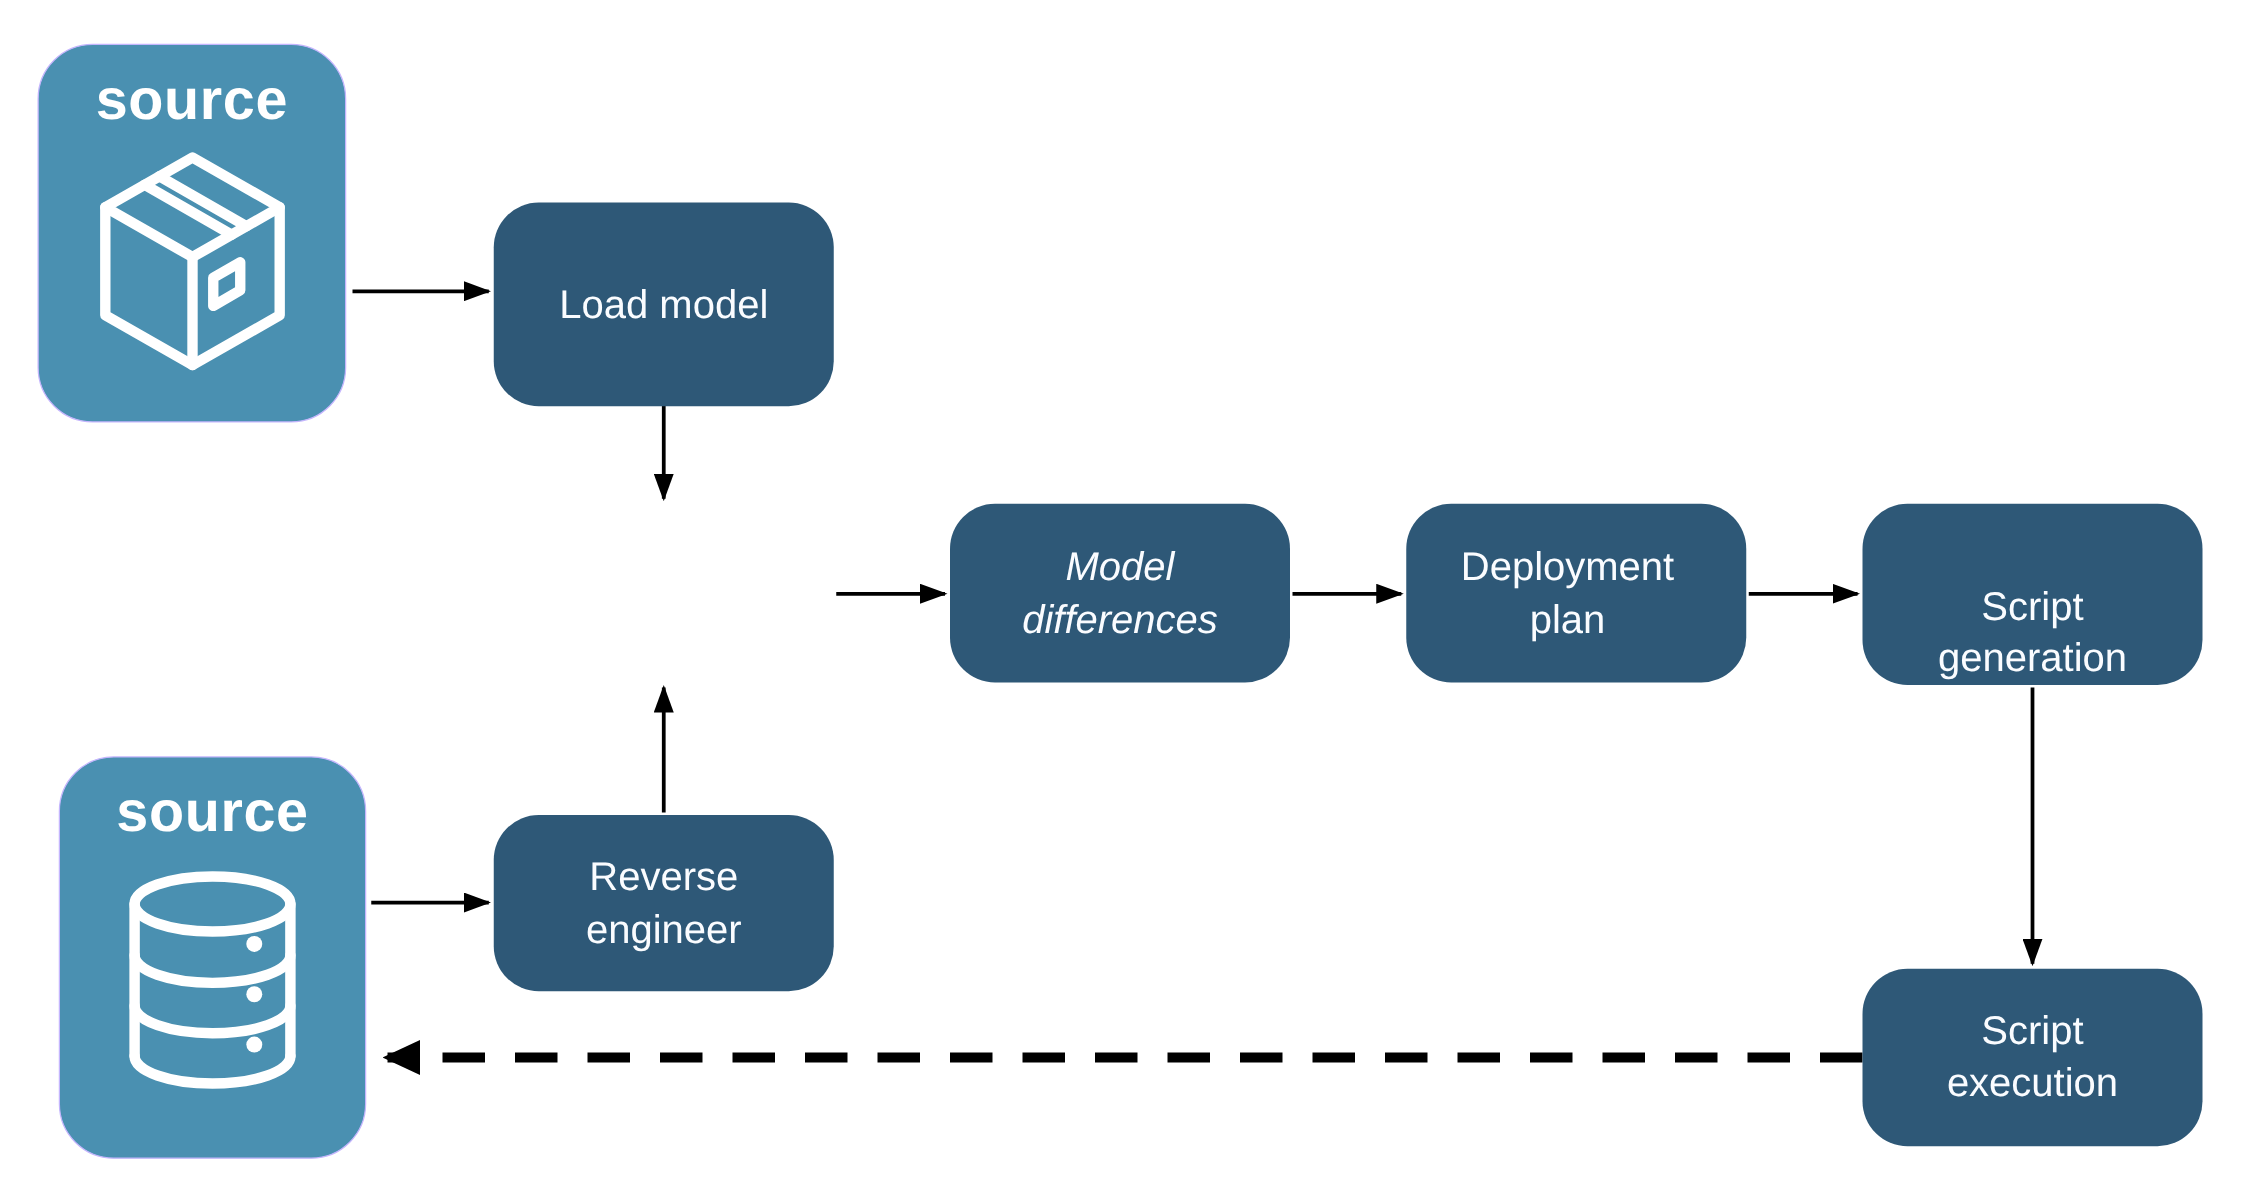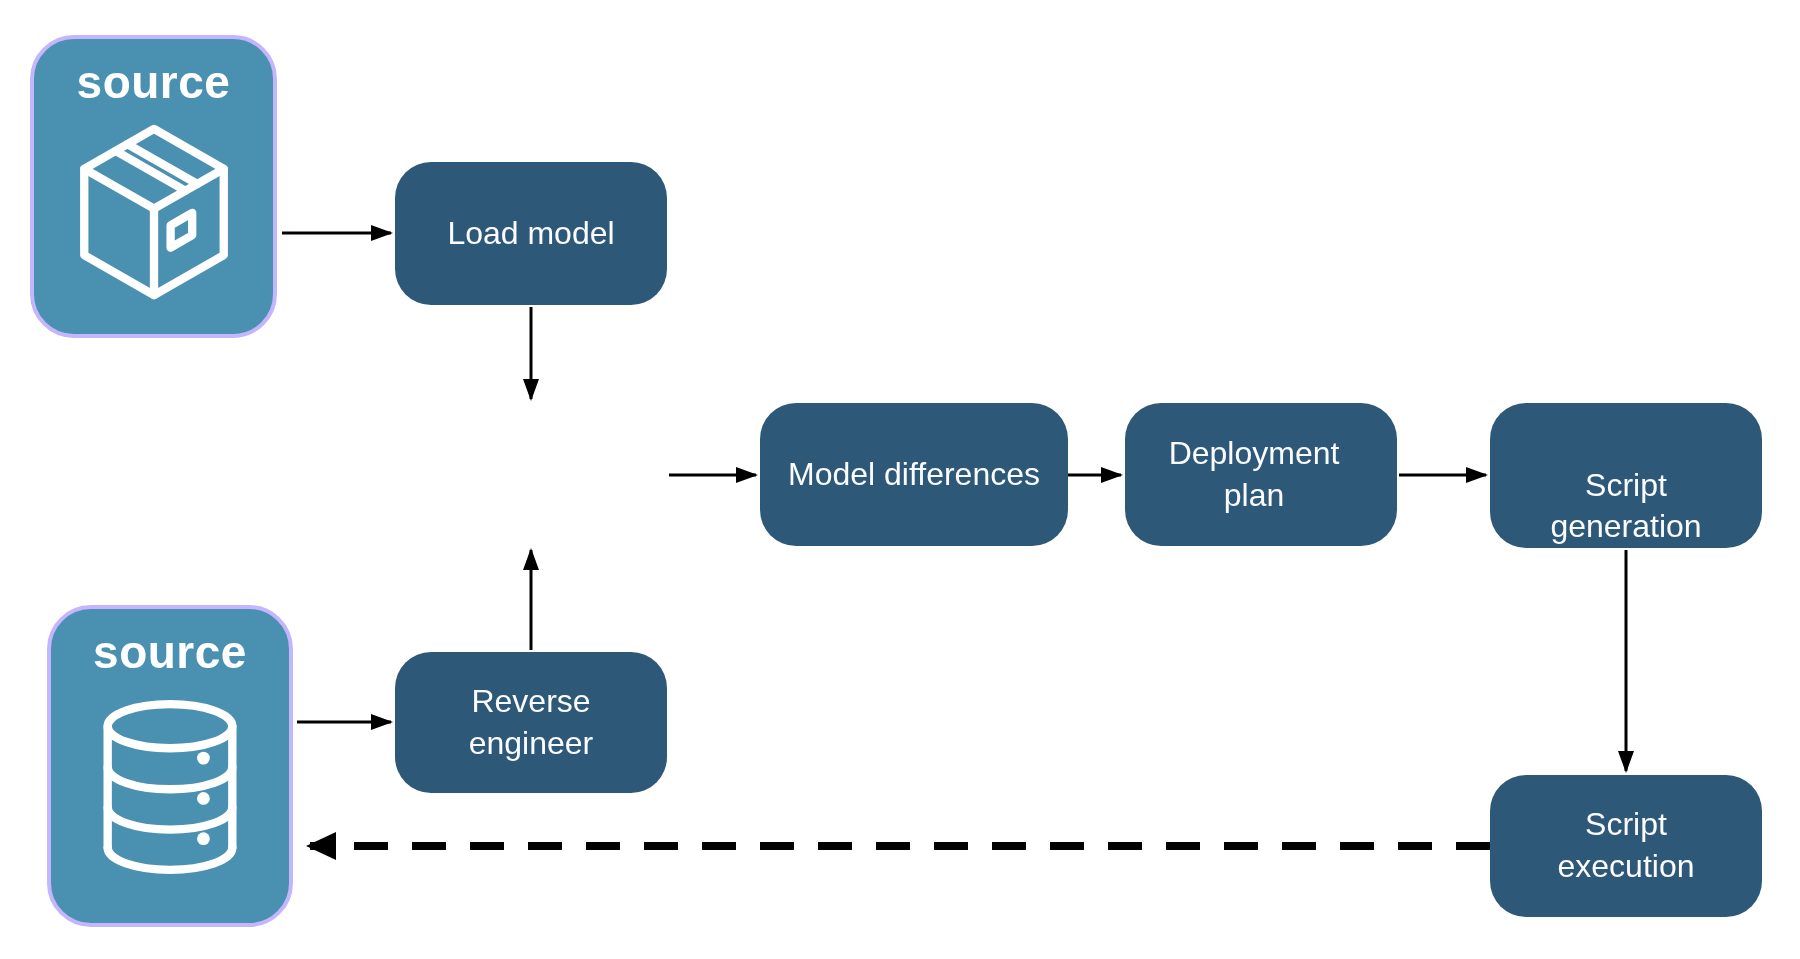--- a/index.html
+++ b/index.html
@@ -43,21 +43,21 @@
     justify-content: center;
     text-align: center;
     font-size: 32px;
     line-height: 1.3;
     padding: 0 26px;
     box-sizing: border-box;
   }
   .entity {
     position: absolute;
     background: #4a90b1;
-    border: 4px solid #c4b5fd;
+    border: 1px solid #c4b5fd;
     border-radius: 44px;
     box-sizing: border-box;
     display: flex;
     flex-direction: column;
     align-items: center;
   }
   .entity-label {
     color: #ffffff;
     font-weight: bold;
     font-size: 46px;
@@ -120,26 +120,26 @@
         <path d="M9 101 A41 14.5 0 0 0 91 101"></path>
         <path d="M9 48 A41 14.5 0 0 0 91 48"></path>
         <path d="M9 74.5 A41 14.5 0 0 0 91 74.5"></path>
         <circle cx="72" cy="42" r="4.2" fill="#ffffff" stroke="none"></circle>
         <circle cx="72" cy="68.5" r="4.2" fill="#ffffff" stroke="none"></circle>
         <circle cx="72" cy="95" r="4.2" fill="#ffffff" stroke="none"></circle>
       </svg>
     </div>
   </div>
 
-  <div class="step" style="left:395px; top:162px; width:272px; height:143px;text-align:right;">
+  <div class="step" style="left:395px; top:162px; width:272px; height:163px;text-align:right;">
     <span>Load model</span>
   </div>
 
 
-  <div class="step" style="left:760px; top:403px; width:308px; height:143px;">
+  <div class="step" style="left:760px; top:403px; width:272px; height:143px;font-style:italic;">
     <span>Model differences</span>
   </div>
 
   <div class="step" style="left:1125px; top:403px; width:272px; height:143px;padding-left:12px;">
     <span>Deployment plan</span>
   </div>
 
   <div class="step" style="left:1490px; top:403px; width:272px; height:145px;align-items:flex-end;">
     <span>Script generation</span>
   </div>

